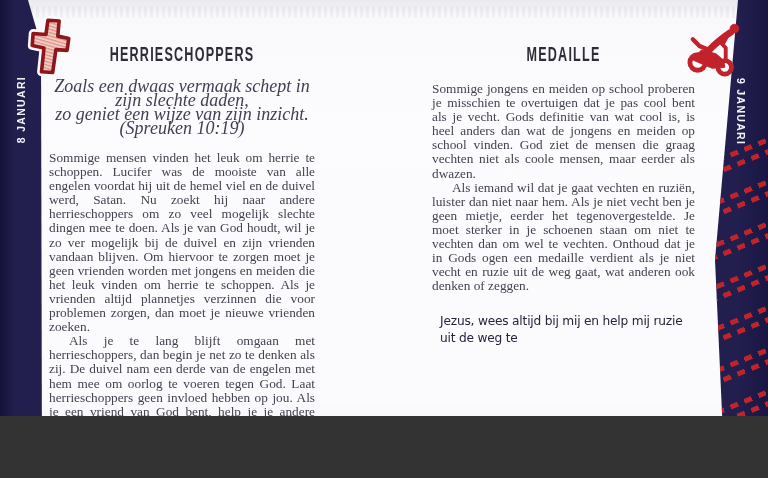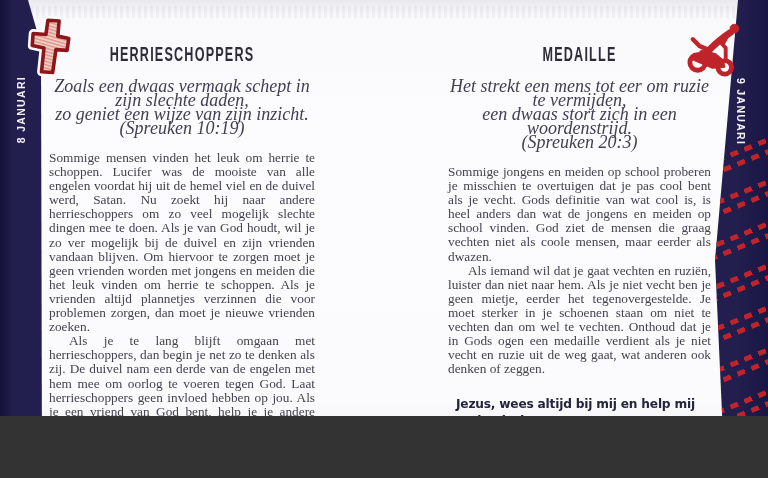--- a/index.html
+++ b/index.html
@@ -9,34 +9,34 @@
     font-family:"Liberation Serif", serif;
   }
   .texture-top{position:absolute;left:0;top:6px;width:100%;height:12px;
     background:repeating-linear-gradient(90deg,rgba(0,0,0,.035) 0 3px,rgba(0,0,0,0) 3px 6px);z-index:1;}
   .texture-bottom{position:absolute;left:0;top:452px;width:100%;height:16px;
     background:repeating-linear-gradient(90deg,rgba(0,0,0,.045) 0 3px,rgba(0,0,0,0) 3px 6px);z-index:1;}
 
   
   .page-col{position:absolute;top:42px;z-index:2;color:#45414f;}
   .page-col.left{left:49px;width:266px;}
-  .page-col.right{left:448px;width:263px;}
+  .page-col.right{left:432px;width:263px;}
   .title{
     font-family:"Liberation Sans", sans-serif;font-weight:bold;font-size:21px;
     letter-spacing:2px;color:#2e2c39;text-align:center;height:24px;line-height:24px;
     transform:scaleX(.6);transform-origin:center;white-space:nowrap;
   }
   .verse{margin-top:13px;text-align:center;font-style:italic;font-size:18px;
     line-height:14px;color:#413f52;}
   .body-text{margin-top:16px;font-size:13.3px;line-height:14.1px;text-align:justify;}
   .page-col.right .body-text{}
   .body-text p{margin:0;}
   .body-text p.indented{text-indent:20px;}
   .prayer{margin-top:15px;padding-left:8px;
-    font-family:"DejaVu Sans", sans-serif;font-size:12.2px;font-weight:700;
+    font-family:"DejaVu Sans", sans-serif;font-size:12.2px;font-weight:400;
     line-height:18px;color:#24243c;letter-spacing:-0.2px;}
   .page-col.right .prayer{margin-top:20px;line-height:17px;}
 
   
   .side-tab{position:absolute;top:0;height:478px;background:#221f4e;z-index:3;}
   .side-tab.left{left:0;width:44px;
     background:linear-gradient(90deg,#141138 0px,#221f4e 14px);
     clip-path:polygon(0 0,28px 0,41px 45px,42px 100%,0 100%);}
   .side-tab.right{left:708px;width:60px;
     background:linear-gradient(270deg,#191644 0px,#221f4e 30px);
@@ -88,25 +88,20 @@
       <p class="indented">Als je te lang blijft omgaan met herrieschoppers, dan begin je net zo te denken als zij. De duivel nam een derde van de engelen met hem mee om oorlog te voeren tegen God. Laat herrieschoppers geen invloed hebben op jou. Als je een vriend van God bent, help je je andere vrienden zorgvuldig uitkiezen.</p>
     </div>
     <div class="prayer">
       <div>Jezus, help mij mijn vrienden zorgvuldig uit te kiezen.</div>
 
     </div>
   </div>
 
   <div class="page-col right">
     <div class="title">MEDAILLE</div>
-    <div class="verse">
-      <div>Het strekt een mens tot eer om ruzie te vermijden,</div>
-      <div>een dwaas stort zich in een woordenstrijd.</div>
-      <div>(Spreuken 20:3)</div>
-    </div>
     <div class="body-text">
       <p>Sommige jongens en meiden op school proberen je misschien te overtuigen dat je pas cool bent als je vecht. Gods definitie van wat cool is, is heel anders dan wat de jongens en meiden op school vinden. God ziet de mensen die graag vechten niet als coole mensen, maar eerder als dwazen.</p>
       <p class="indented">Als iemand wil dat je gaat vechten en ruziën, luister dan niet naar hem. Als je niet vecht ben je geen mietje, eerder het tegenovergestelde. Je moet sterker in je schoenen staan om niet te vechten dan om wel te vechten. Onthoud dat je in Gods ogen een medaille verdient als je niet vecht en ruzie uit de weg gaat, wat anderen ook denken of zeggen.</p>
     </div>
     <div class="prayer">
       <div>Jezus, wees altijd bij mij en help mij ruzie uit de weg te</div>
     </div>
   </div>
 
   <div class="side-tab left">

